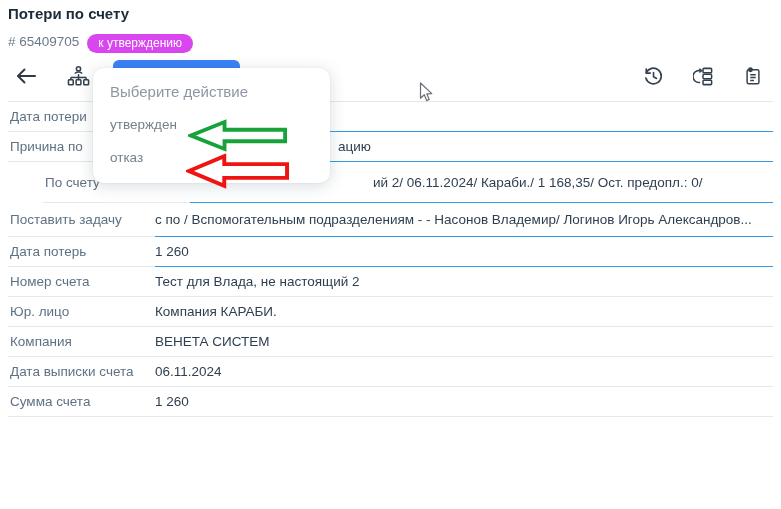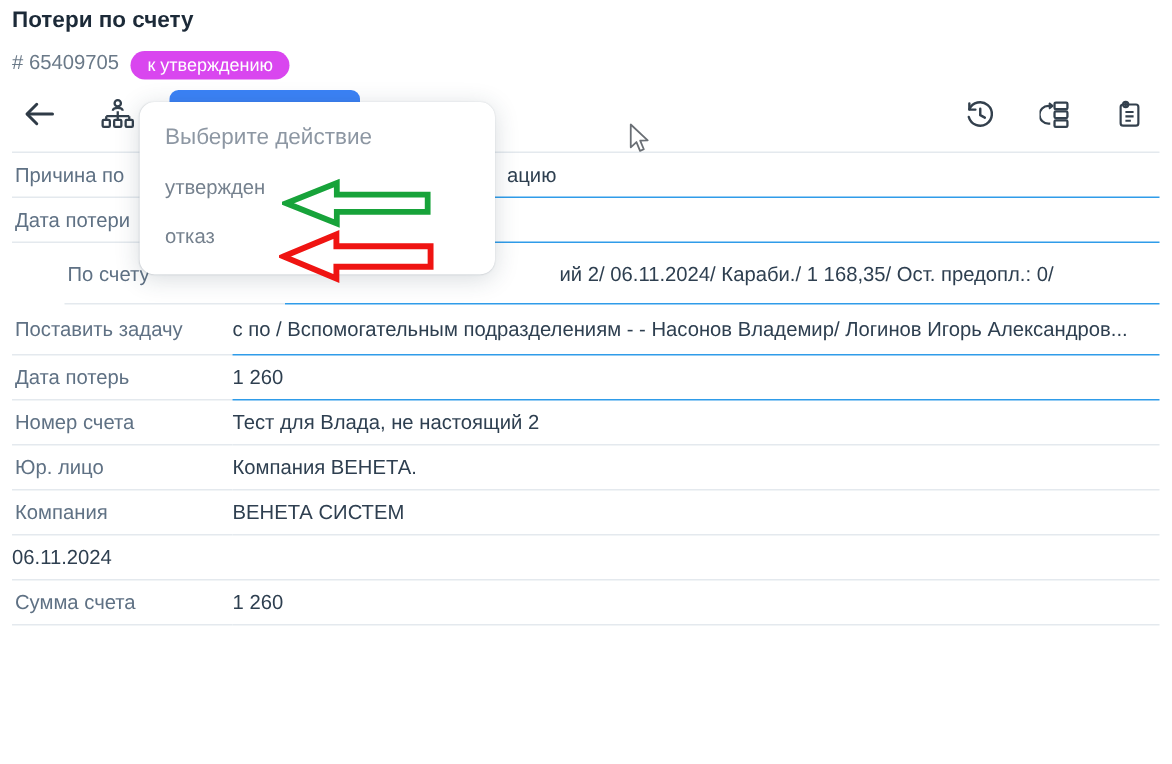--- a/index.html
+++ b/index.html
@@ -149,30 +149,30 @@
           <path d="M8.2 2 V5.5"></path>
         </svg>
       </span>
     </button>
   </div>
 </div>
 
 <div class="form">
 
   <div class="row editable">
+    <div class="lbl">Дата потери</div>
+    <div class="val">
+      <span></span>
+    </div>
+  </div>
+
+  <div class="row editable">
     <div class="lbl">Причина по</div>
     <div class="val">
       <span class="frag">ацию</span>
-    </div>
-  </div>
-
-  <div class="row editable">
-    <div class="lbl">Дата потери</div>
-    <div class="val">
-      <span></span>
     </div>
   </div>
 
   <div class="row editable h40">
     <div class="lbl">По счету</div>
     <div class="val">
       <span class="frag">ий 2/ 06.11.2024/ Караби./ 1 168,35/ Ост. предопл.: 0/</span>
     </div>
   </div>
 
@@ -193,32 +193,33 @@
   <div class="row">
     <div class="lbl">Номер счета</div>
     <div class="val">
       <span>Тест для Влада, не настоящий 2</span>
     </div>
   </div>
 
   <div class="row">
     <div class="lbl">Юр. лицо</div>
     <div class="val">
-      <span>Компания ВЕНЕТА.</span>
+      <span>Компания КАРАБИ.</span>
     </div>
   </div>
 
   <div class="row">
     <div class="lbl">Компания</div>
     <div class="val">
       <span>ВЕНЕТА СИСТЕМ</span>
     </div>
   </div>
 
   <div class="row">
+    <div class="lbl">Дата выписки счета</div>
     <div class="val">
       <span>06.11.2024</span>
     </div>
   </div>
 
   <div class="row">
     <div class="lbl">Сумма счета</div>
     <div class="val">
       <span>1 260</span>
     </div>

